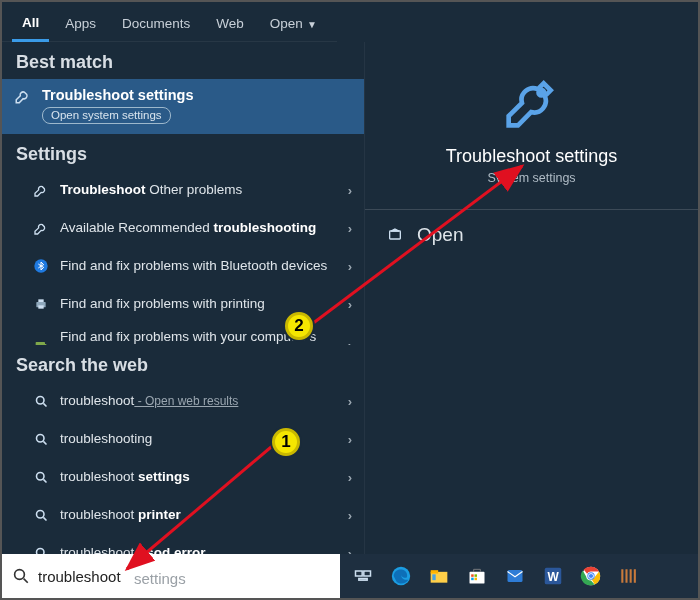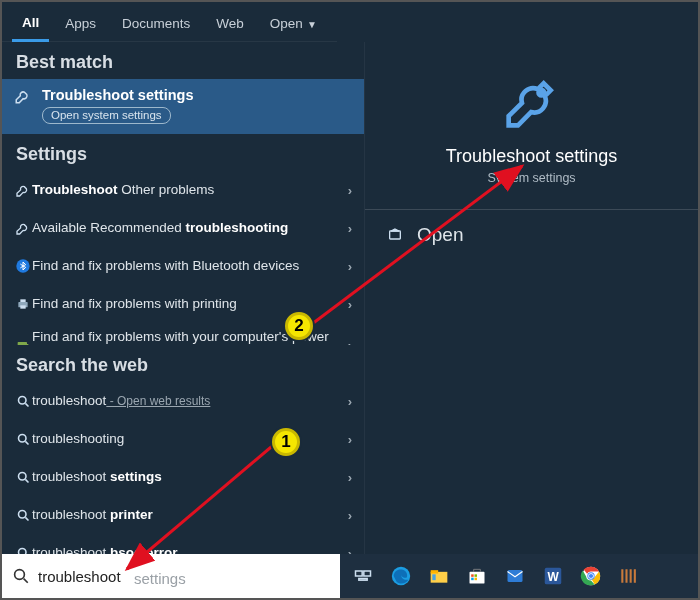--- a/index.html
+++ b/index.html
@@ -10,21 +10,21 @@
   .tabs { display: flex; align-items: center; gap: 6px; padding: 6px 10px 0 10px; height: 40px; border-bottom: 1px solid rgba(255,255,255,0.06); }
   .tab { color: #c8d0d8; font-size: 13.5px; padding: 7px 10px 9px; cursor: pointer; }
   .tab.active { color: #fff; border-bottom: 3px solid #3a9be8; font-weight: 600; }
   .tab .chev { margin-left: 4px; font-size: 10px; }
   .section-header { color: #d8dee4; font-size: 18px; font-weight: 600; padding: 10px 14px 6px; }
   .best-match { background: #2a5a88; margin: 0; padding: 8px 12px 10px 12px; display: flex; align-items: flex-start; gap: 10px; }
   .bm-text { display: flex; flex-direction: column; gap: 4px; }
   .bm-title { color: #fff; font-size: 14.5px; font-weight: 600; }
   .bm-badge { border: 1px solid #9db8cc; color: #d8e4ee; font-size: 11.5px; padding: 1px 8px 2px; border-radius: 8px; display: inline-block; width: fit-content; }
   .results { flex: 1; overflow: hidden; }
-  .result-item { display: flex; align-items: center; padding: 6px 12px; gap: 0; cursor: pointer; min-height: 38px; }
+  .result-item { display: flex; align-items: center; padding: 6px 12px; gap: 10px; cursor: pointer; min-height: 38px; margin-left: 18px; }
   .result-item .txt { flex: 1; color: #dfe5ea; font-size: 13.5px; line-height: 1.25; }
   .result-item .txt .sub { color: #9aa6b0; font-size: 12px; text-decoration: underline; }
   .result-item .chev { color: #9aa6b0; font-size: 13px; font-weight: bold; }
   .ri-icon { width: 18px; height: 18px; flex-shrink: 0; display: flex; align-items: center; justify-content: center; }
   .detail-hero { text-align: center; padding: 32px 10px 14px; }
   .detail-title { color: #fff; font-size: 18px; margin-top: 12px; }
   .detail-sub { color: #b0bcc6; font-size: 12.5px; margin-top: 4px; }
   .hr { border: none; border-top: 1px solid rgba(255,255,255,0.15); margin: 10px 0 0 0; }
   .action-row { display: flex; align-items: center; gap: 14px; padding: 14px 22px; color: #dfe5ea; font-size: 19px; cursor: pointer; }
   .search-row { position: absolute; left: 0; bottom: 0; width: 100%; height: 44px; display: flex; align-items: stretch; background: #1a2b3a; }

